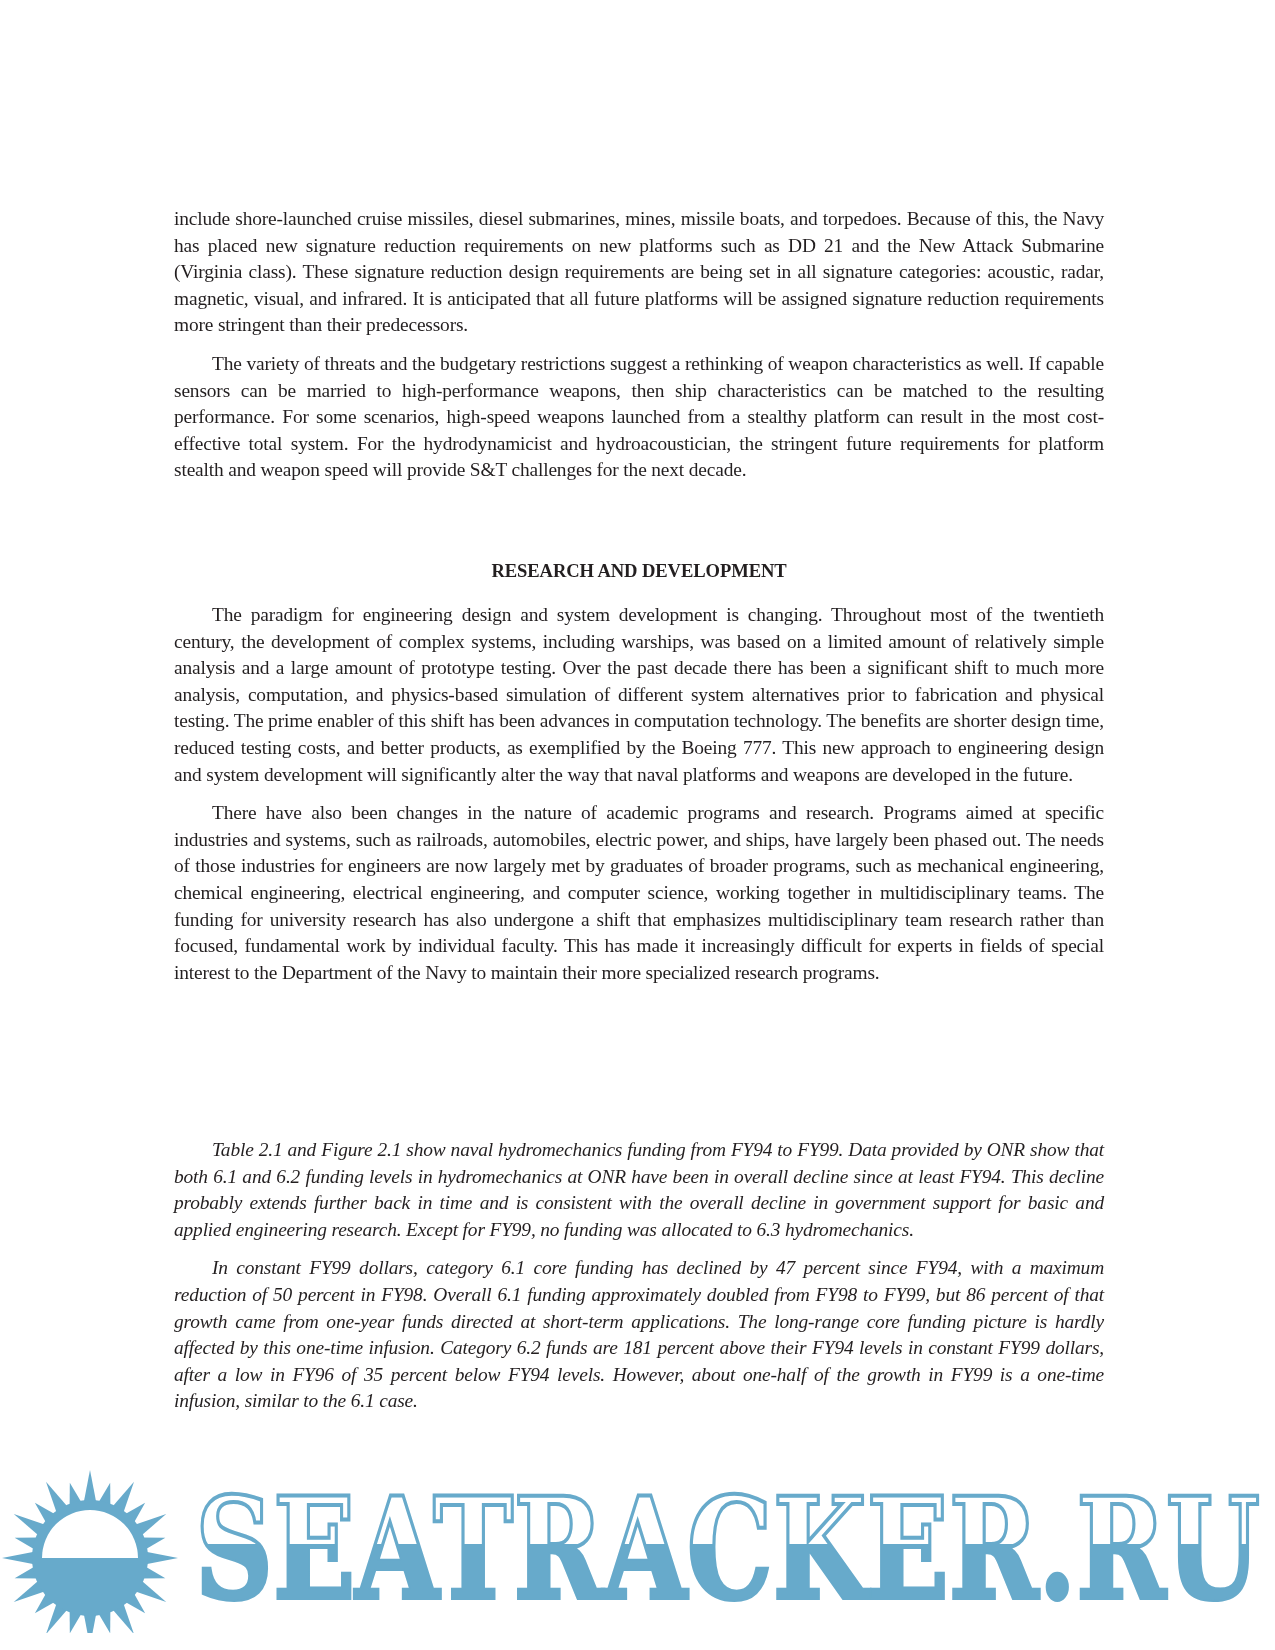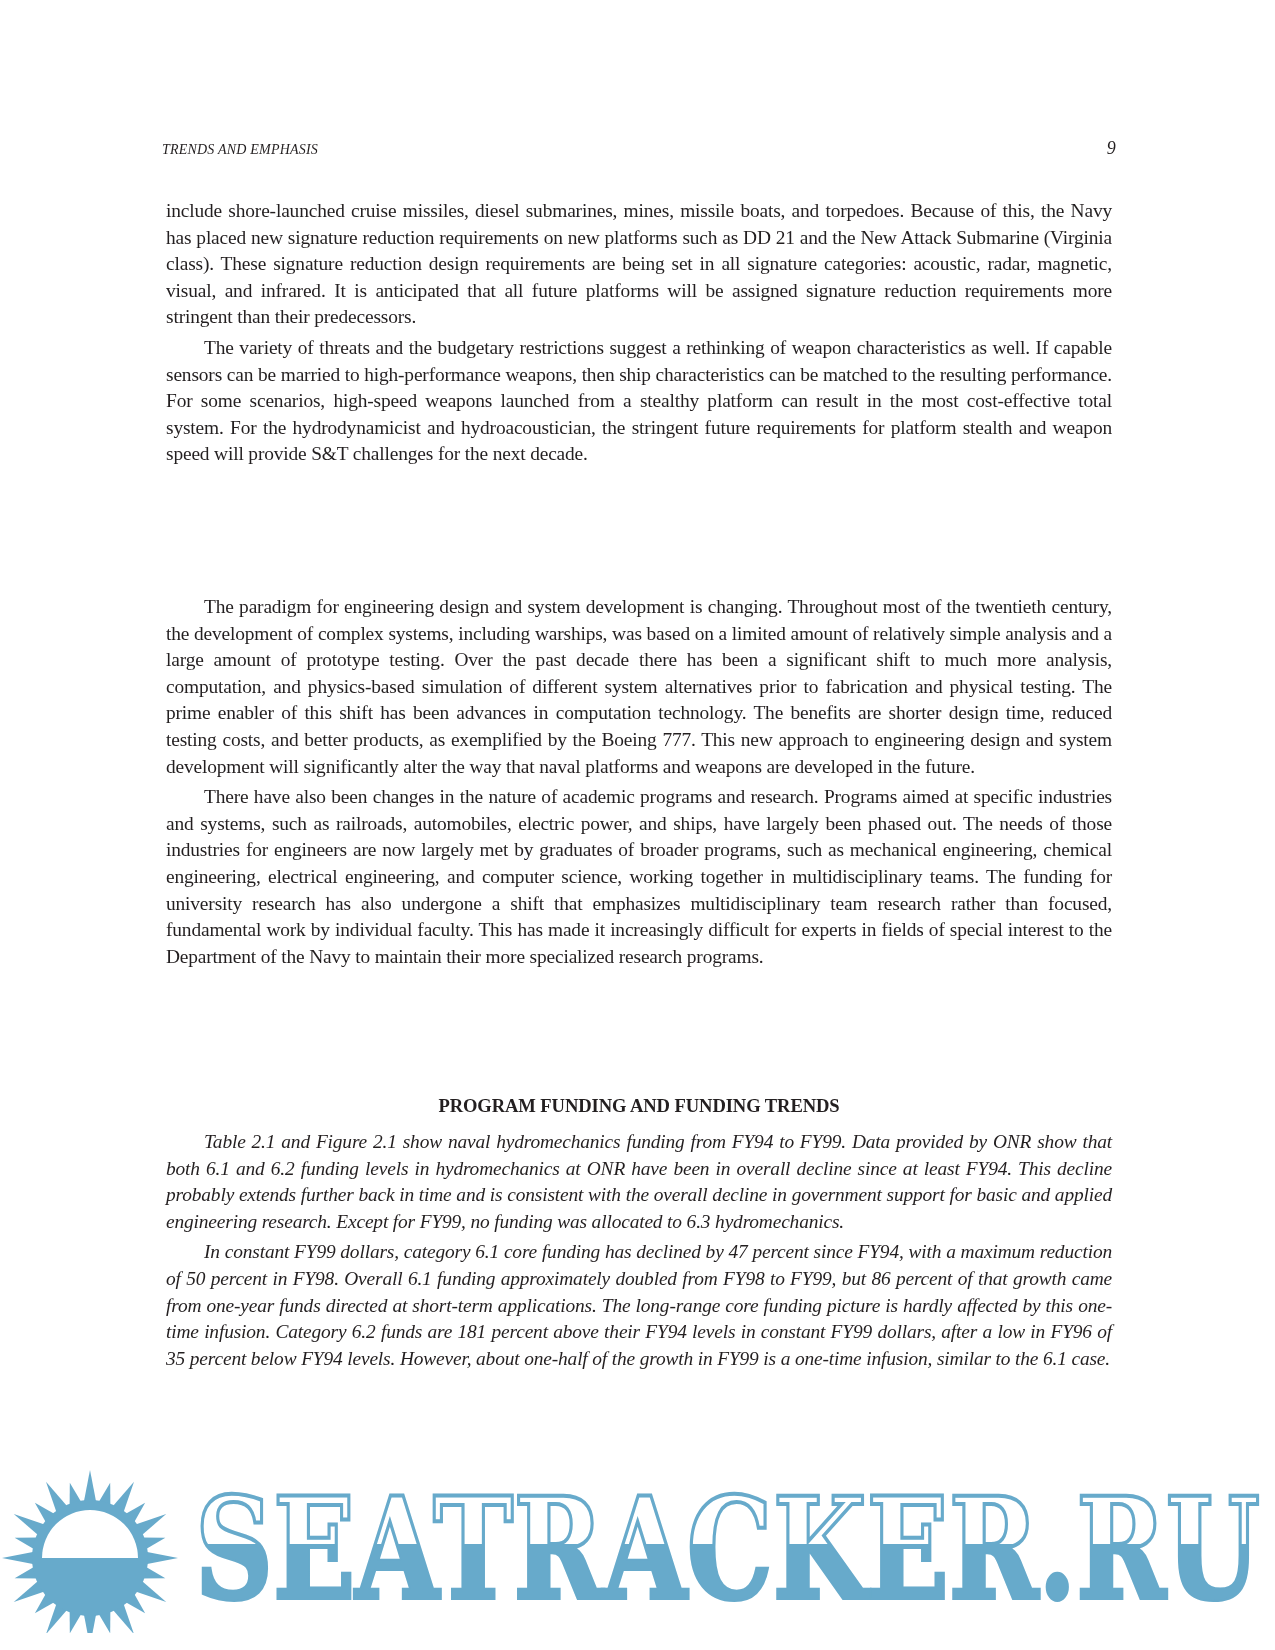--- a/index.html
+++ b/index.html
@@ -12,21 +12,21 @@
       position: absolute; left: 162px; top: 138px; width: 954px;
       font-style: italic; font-size: 14px; letter-spacing: 0.2px;
       display: flex; justify-content: space-between; align-items: baseline;
     }
     .running-head .pg { font-size: 18px; }
     .body-text {
       position: absolute; left: 162px; width: 954px;
       font-size: 19.4px; line-height: 26.6px; text-align: justify;
       letter-spacing: -0.15px;
     }
-    .body-text p { margin: 4px; text-indent: 38px; }
+    .body-text p { margin: 12px; text-indent: 38px; }
     .body-text p.cont { text-indent: 0; }
     .sec1 { top: 194px; }
     .heading {
       position: absolute; left: 162px; width: 954px; text-align: center;
       font-weight: bold; font-size: 18.6px; letter-spacing: -0.1px;
     }
     .h-rd { top: 560px; }
     .sec2 { top: 590px; }
     .h-pf { top: 1095px; }
     .sec3 { top: 1125px; font-style: italic; }
@@ -36,36 +36,32 @@
     .wm-sun { position: absolute; left: 0; top: 18px; width: 180px; height: 175px; }
     .wm-text {
       position: absolute; left: 195px; top: 46px; width: 1070px; height: 120px;
     }
   </style>
 </head>
 <body>
 
 <div class="page">
 
-  <div class="running-head">
-    <span>TRENDS AND EMPHASIS</span>
-    <span class="pg">9</span>
-  </div>
 
   <div class="body-text sec1">
     <p class="cont">include shore-launched cruise missiles, diesel submarines, mines, missile boats, and torpedoes.  Because of this, the Navy has placed new signature reduction requirements on new platforms such as DD 21 and the New Attack Submarine (Virginia class).  These signature reduction design requirements are being set in all signature categories:  acoustic, radar, magnetic, visual, and infrared.  It is anticipated that all future platforms will be assigned signature reduction requirements more stringent than their predecessors.</p>
     <p>The variety of threats and the budgetary restrictions suggest a rethinking of weapon characteristics as well.  If capable sensors can be married to high-performance weapons, then ship characteristics can be matched to the resulting performance.  For some scenarios, high-speed weapons launched from a stealthy platform can result in the most cost-effective total system.  For the hydrodynamicist and hydroacoustician, the stringent future requirements for platform stealth and weapon speed will provide S&amp;T challenges for the next decade.</p>
   </div>
 
+  <div class="heading h-rd">RESEARCH AND DEVELOPMENT</div>
   <div class="body-text sec2">
     <p>The paradigm for engineering design and system development is changing.  Throughout most of the twentieth century, the development of complex systems, including warships, was based on a limited amount of  relatively simple analysis and a large amount of prototype testing.  Over the past decade there has been a significant shift to much more analysis, computation, and physics-based simulation of different system alternatives prior to fabrication and physical testing.  The prime enabler of this shift has been advances in computation technology.  The benefits are shorter design time, reduced testing costs, and better products, as exemplified by the Boeing 777.  This new approach to engineering design and system development will significantly alter the way that naval platforms and weapons are developed in the future.</p>
     <p>There have also been changes in the nature of academic programs and research.  Programs aimed at specific industries and systems, such as railroads, automobiles, electric power, and ships, have largely been phased out.  The needs of those industries for engineers are now largely met by graduates of broader programs, such as mechanical engineering, chemical engineering, electrical engineering, and computer science, working together in multidisciplinary teams.  The funding for university research has also undergone a shift that emphasizes multidisciplinary team research rather than focused, fundamental work by individual faculty.  This has made it increasingly difficult for experts in fields of special interest to the Department of the Navy to maintain their more specialized research programs.</p>
   </div>
 
-  <div class="heading h-pf">PROGRAM FUNDING AND FUNDING TRENDS</div>
   <div class="body-text sec3">
     <p>Table 2.1 and Figure 2.1 show naval hydromechanics funding from FY94 to FY99.  Data provided by ONR show that both 6.1 and 6.2 funding levels in hydromechanics at ONR have been in overall decline since at least FY94.  This decline probably extends further back in time and is consistent with the overall decline in government support for basic and applied engineering research.  Except for FY99, no funding was allocated to 6.3 hydromechanics.</p>
     <p>In constant FY99 dollars, category 6.1 core funding has declined by 47 percent since FY94, with a maximum reduction of 50 percent in FY98.  Overall 6.1 funding approximately doubled from FY98 to FY99, but 86 percent of that growth came from one-year funds directed at short-term applications.  The long-range core funding picture is hardly affected by this one-time infusion.  Category 6.2 funds are 181 percent above their FY94 levels in constant FY99 dollars, after a low in FY96 of 35 percent below FY94 levels.  However, about one-half of the growth in FY99 is a one-time infusion, similar to the 6.1 case.</p>
   </div>
 
   <div class="watermark">
     <svg class="wm-sun" viewBox="0 0 180 175">
       <g id="sun-rays" fill="#67aacb">
           <polygon points="144.61876513252093,93.53544313981892 178,100 144.61876513252093,106.46455686018108" fill="#67aacb"></polygon>
           <polygon points="144.43082627508187,107.89209420951487 165.34221445054732,120.18788551799662 141.08452540795582,120.380659063041" fill="#67aacb"></polygon>

